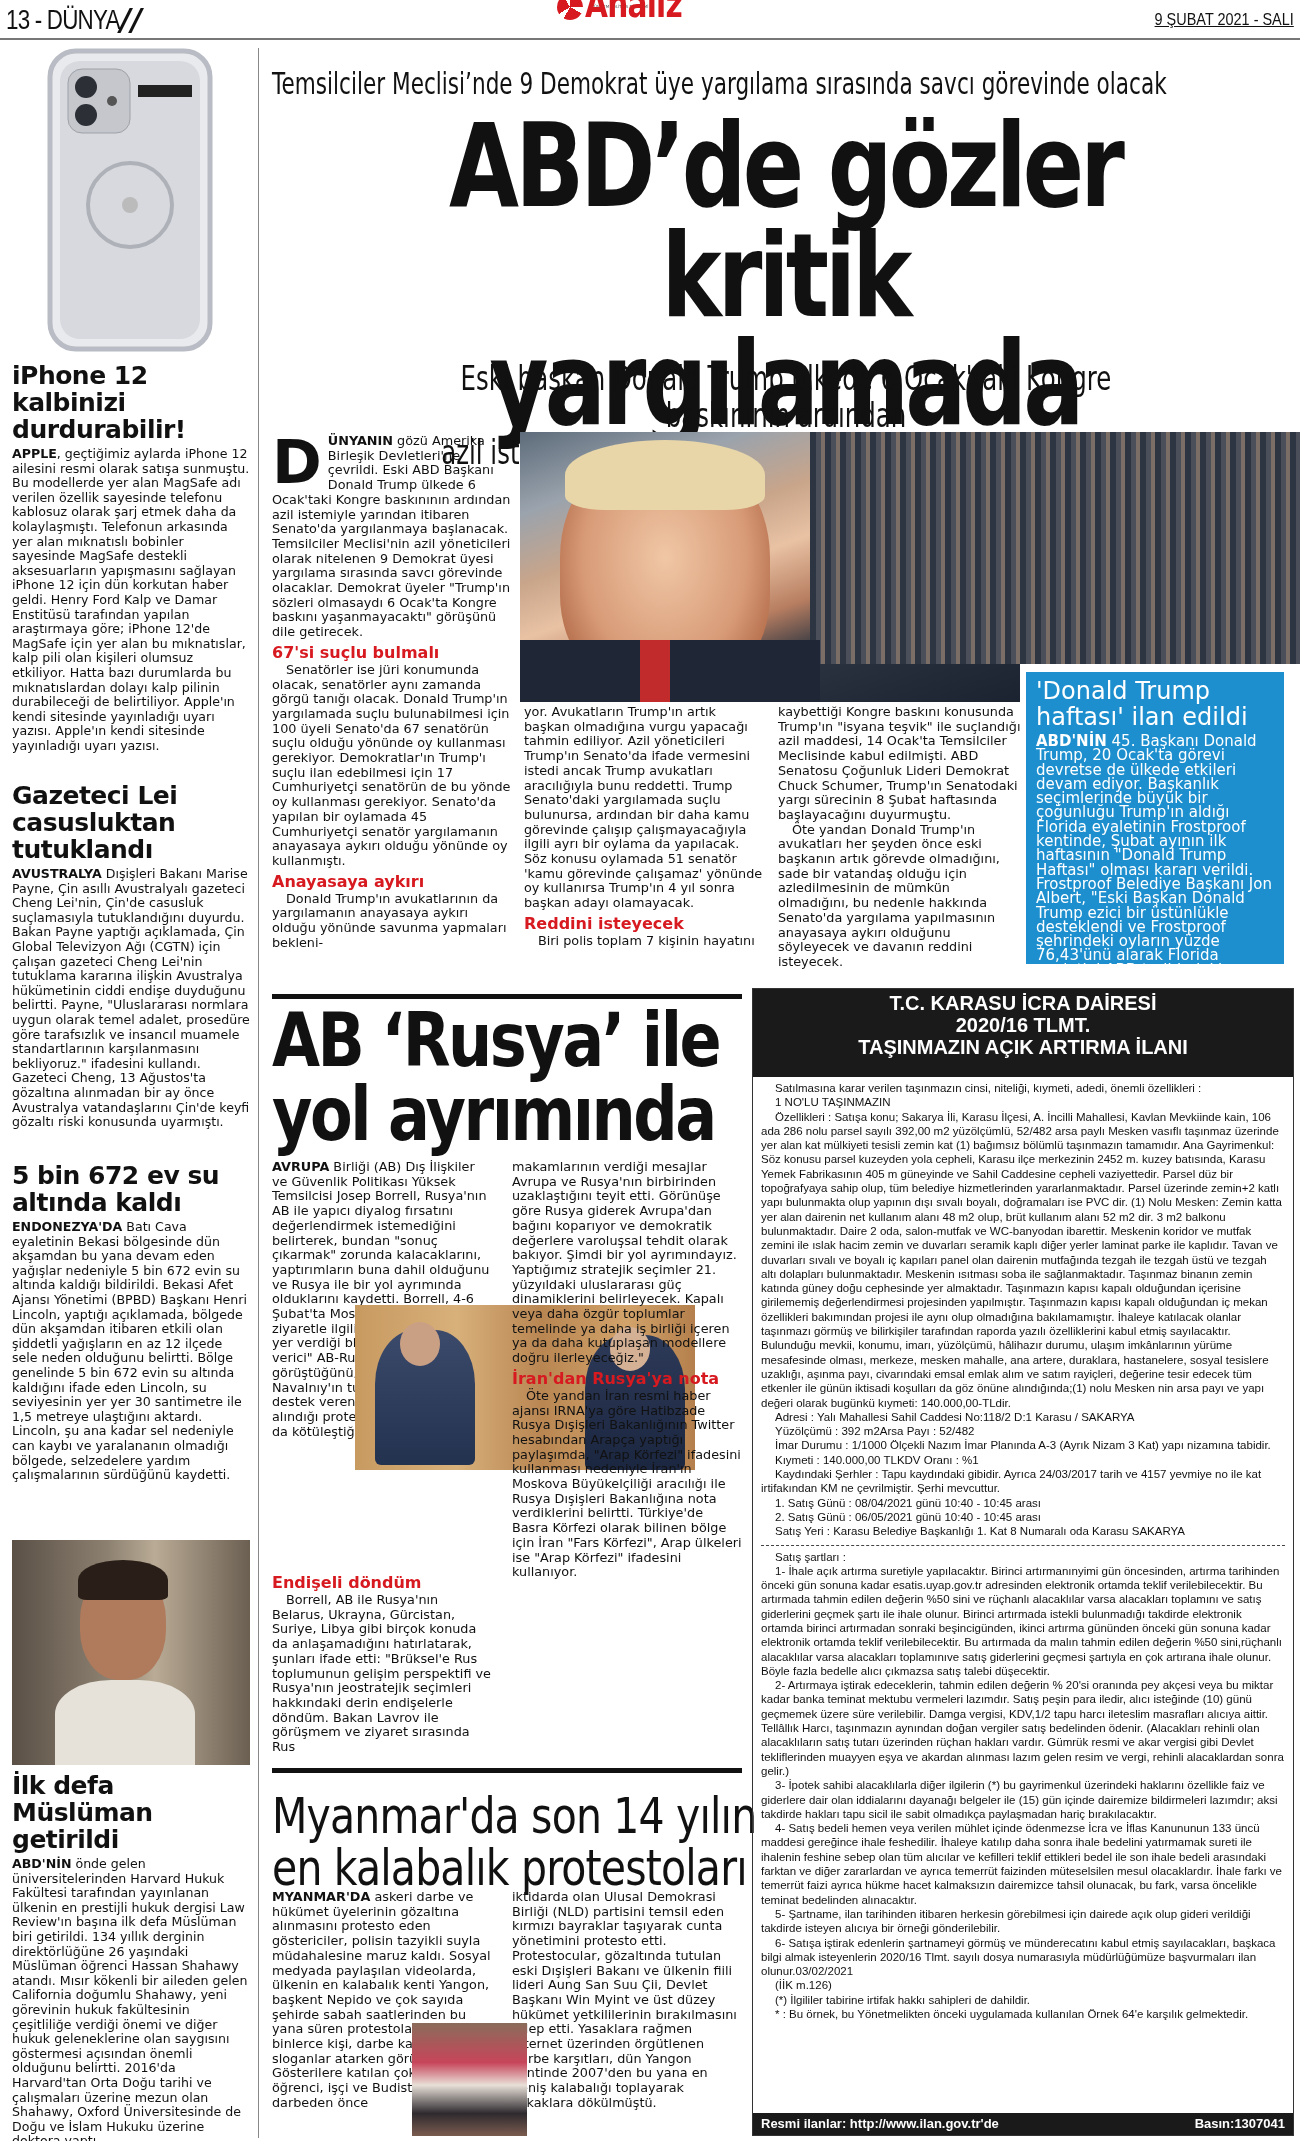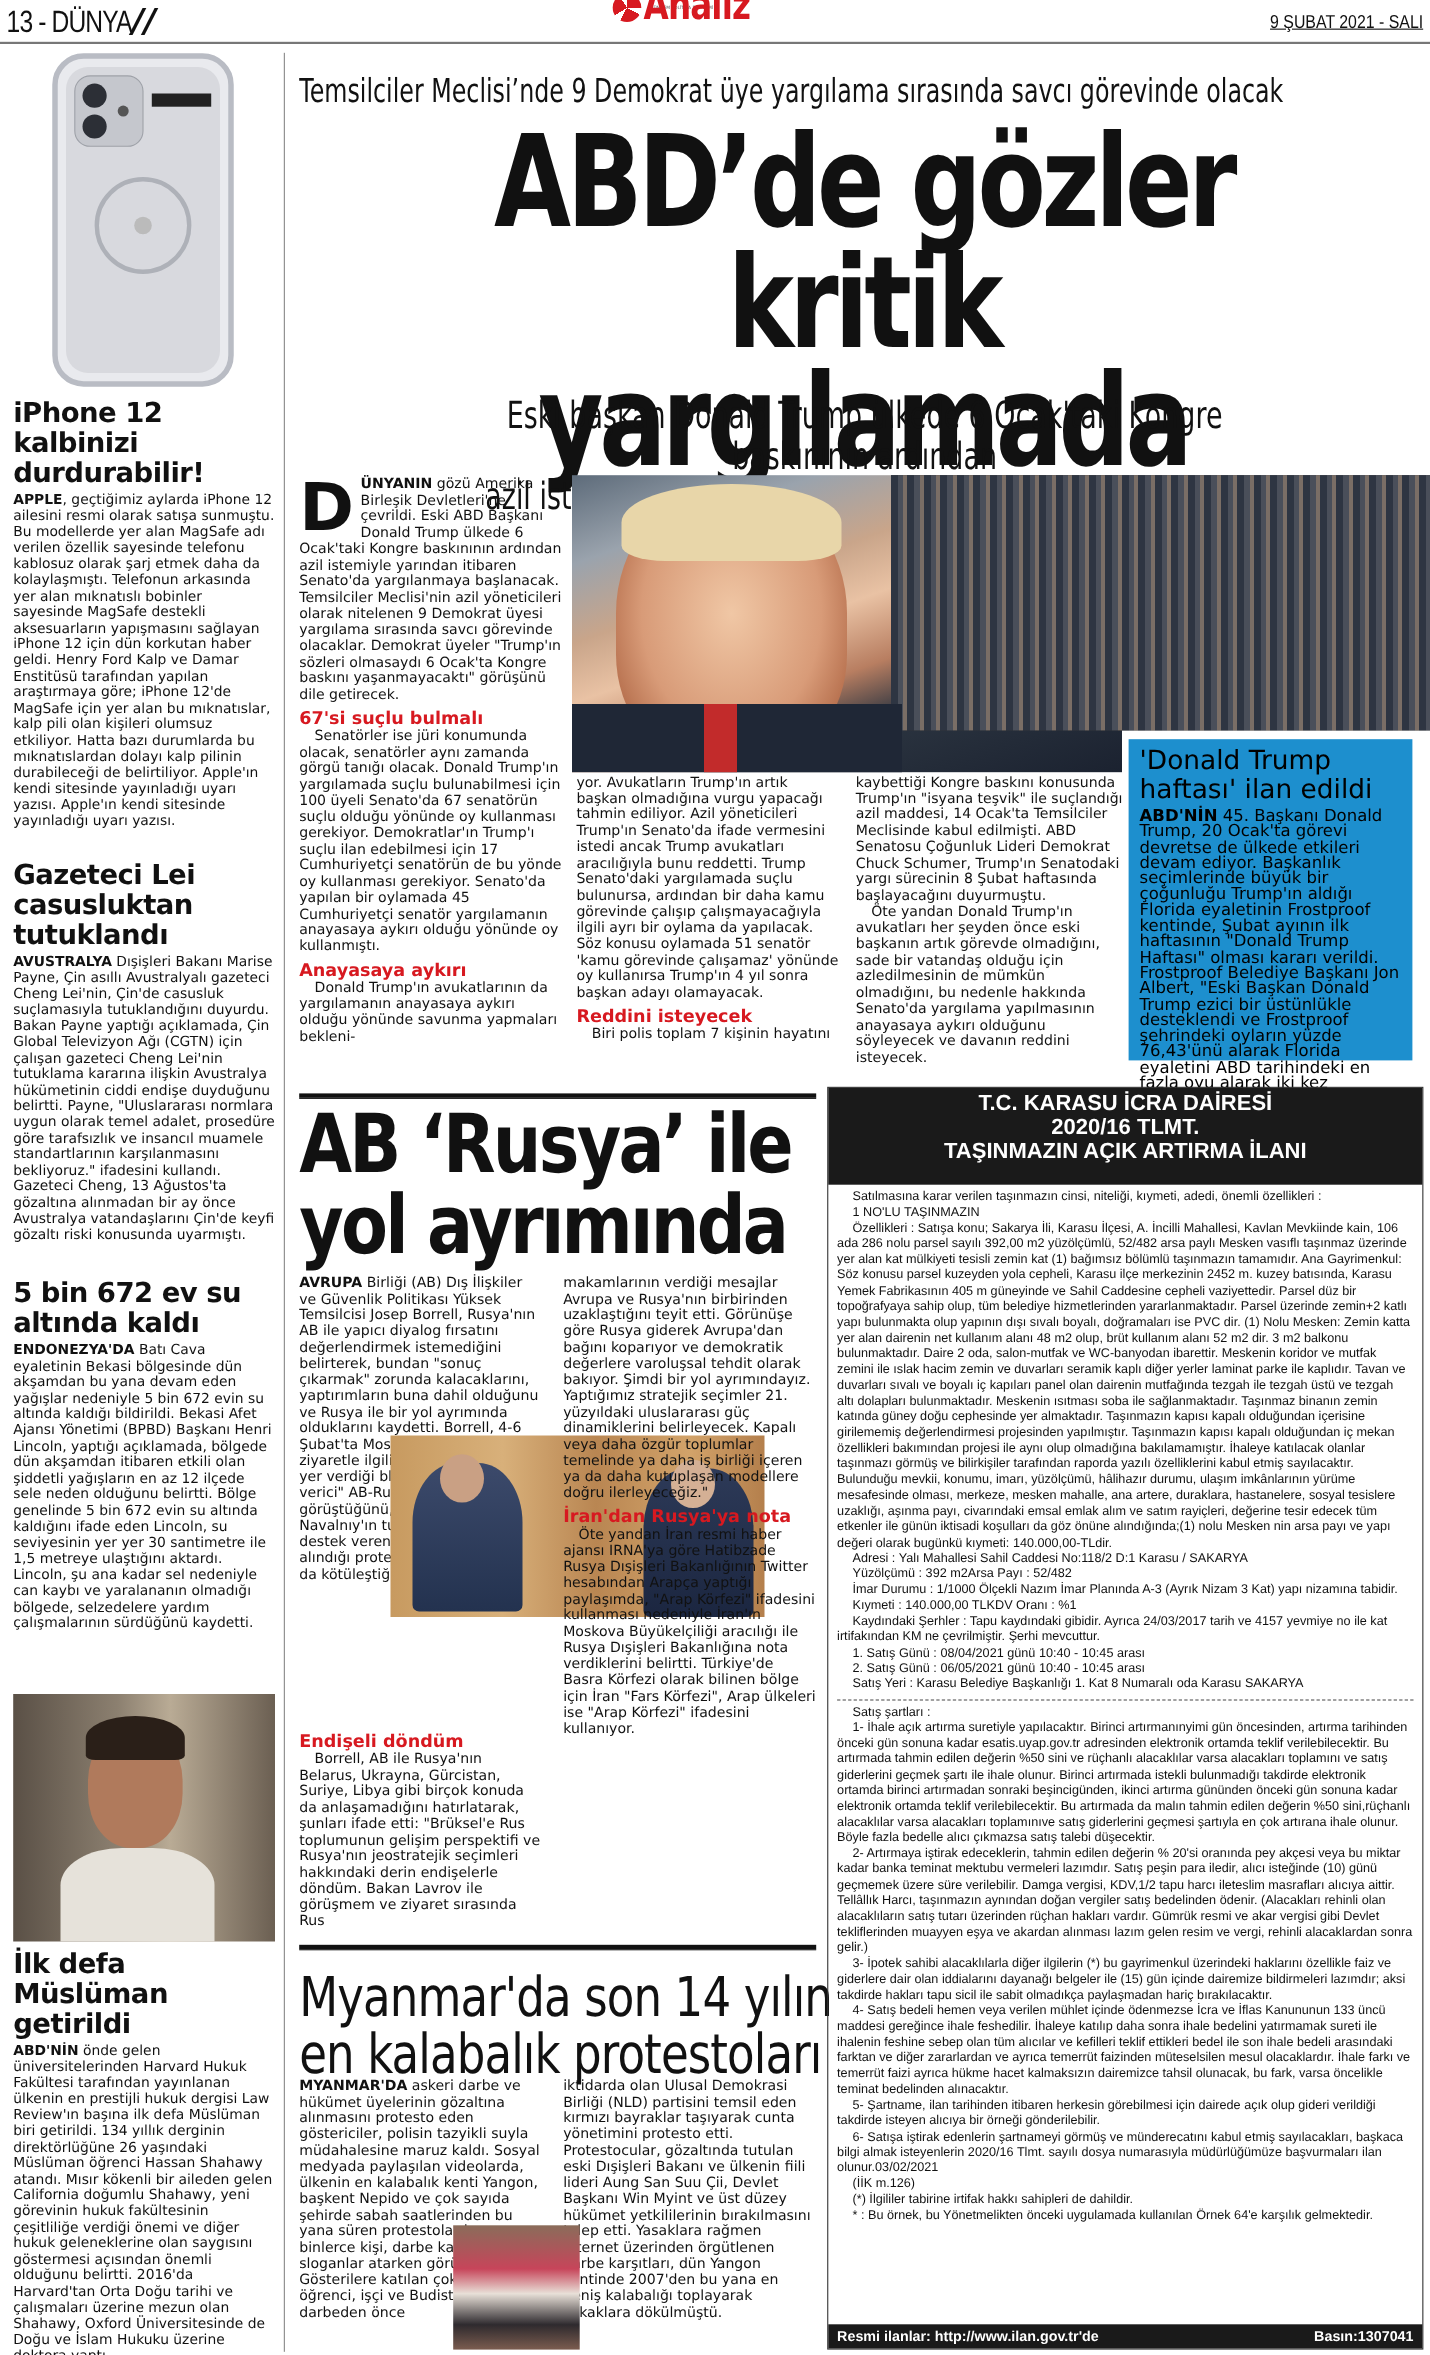--- a/index.html
+++ b/index.html
@@ -23,21 +23,21 @@
 .body{font-size:12.8px;line-height:14.7px}
 .red{color:#d71920;font-weight:bold;font-size:16px;line-height:20px;margin-top:3px}
 .ind{text-indent:14px}
 .dropcap{float:left;font:bold 60px/52px "DejaVu Sans",sans-serif;margin:2px 6px 0 0}
 .photo-trump{left:520px;top:432px;width:500px;height:270px;background:linear-gradient(160deg,#5d6b7a 0%,#9aa3ad 18%,#c9a58a 34%,#e9c2a4 46%,#b87e61 60%,#2b3440 72%,#1b2230 100%)}
 .trump-crowd{left:810px;top:432px;width:490px;height:232px;background:repeating-linear-gradient(90deg,#2e3542 0 6px,#4a4f5a 6px 11px,#7a6e66 11px 15px),#333}
 .trump-face{left:560px;top:445px;width:210px;height:250px;border-radius:45% 45% 40% 40%;background:radial-gradient(ellipse at 50% 45%,#f0c7a5 0%,#d89b78 55%,#b56e4c 80%,transparent 81%)}
 .trump-hair{left:565px;top:440px;width:200px;height:70px;border-radius:50% 50% 20% 20%;background:#e8d6a9}
 .trump-suit{left:520px;top:640px;width:300px;height:62px;background:#1f2736}
 .tie{left:640px;top:640px;width:30px;height:62px;background:#c22b2b}
-.bluebox{left:1026px;top:672px;width:258px;height:292px;background:#1d8fce;color:#000000;padding:6px 10px}
+.bluebox{left:1026px;top:672px;width:258px;height:292px;background:#1d8fce;color:#ffffff;padding:6px 10px}
 .bluebox .h{font-size:24px;line-height:26px;margin-bottom:4px}
 .bluebox .t{font-size:15px;line-height:14.3px}
 .rule-double{height:5px;border-top:4px solid #111;border-bottom:1px solid #111}
 .h-rusya{left:272px;top:1003px;font:bold 74px/74px "DejaVu Sans",sans-serif;letter-spacing:-3px;transform:scaleX(.84);transform-origin:left;white-space:nowrap}
 .photo-lavrov{left:355px;top:1305px;width:340px;height:165px;background:linear-gradient(90deg,#c79a60 0%,#d8b07a 30%,#b98652 55%,#d2a36a 80%,#b47f4c 100%)}
 .lav1{left:375px;top:1330px;width:100px;height:135px;border-radius:40% 40% 6px 6px;background:linear-gradient(#3c4a6b,#23324f)}
 .lav2{left:585px;top:1335px;width:100px;height:135px;border-radius:40% 40% 6px 6px;background:linear-gradient(#2d3a58,#1b2640)}
 .lav-head1{left:400px;top:1322px;width:40px;height:44px;border-radius:50%;background:#c9a084}
 .lav-head2{left:610px;top:1327px;width:40px;height:44px;border-radius:50%;background:#d4b095}
 .h-myan{left:272px;top:1790px;font:50px/52px "DejaVu Sans",sans-serif;letter-spacing:-1px;transform:scaleX(.82);transform-origin:left;white-space:nowrap}

